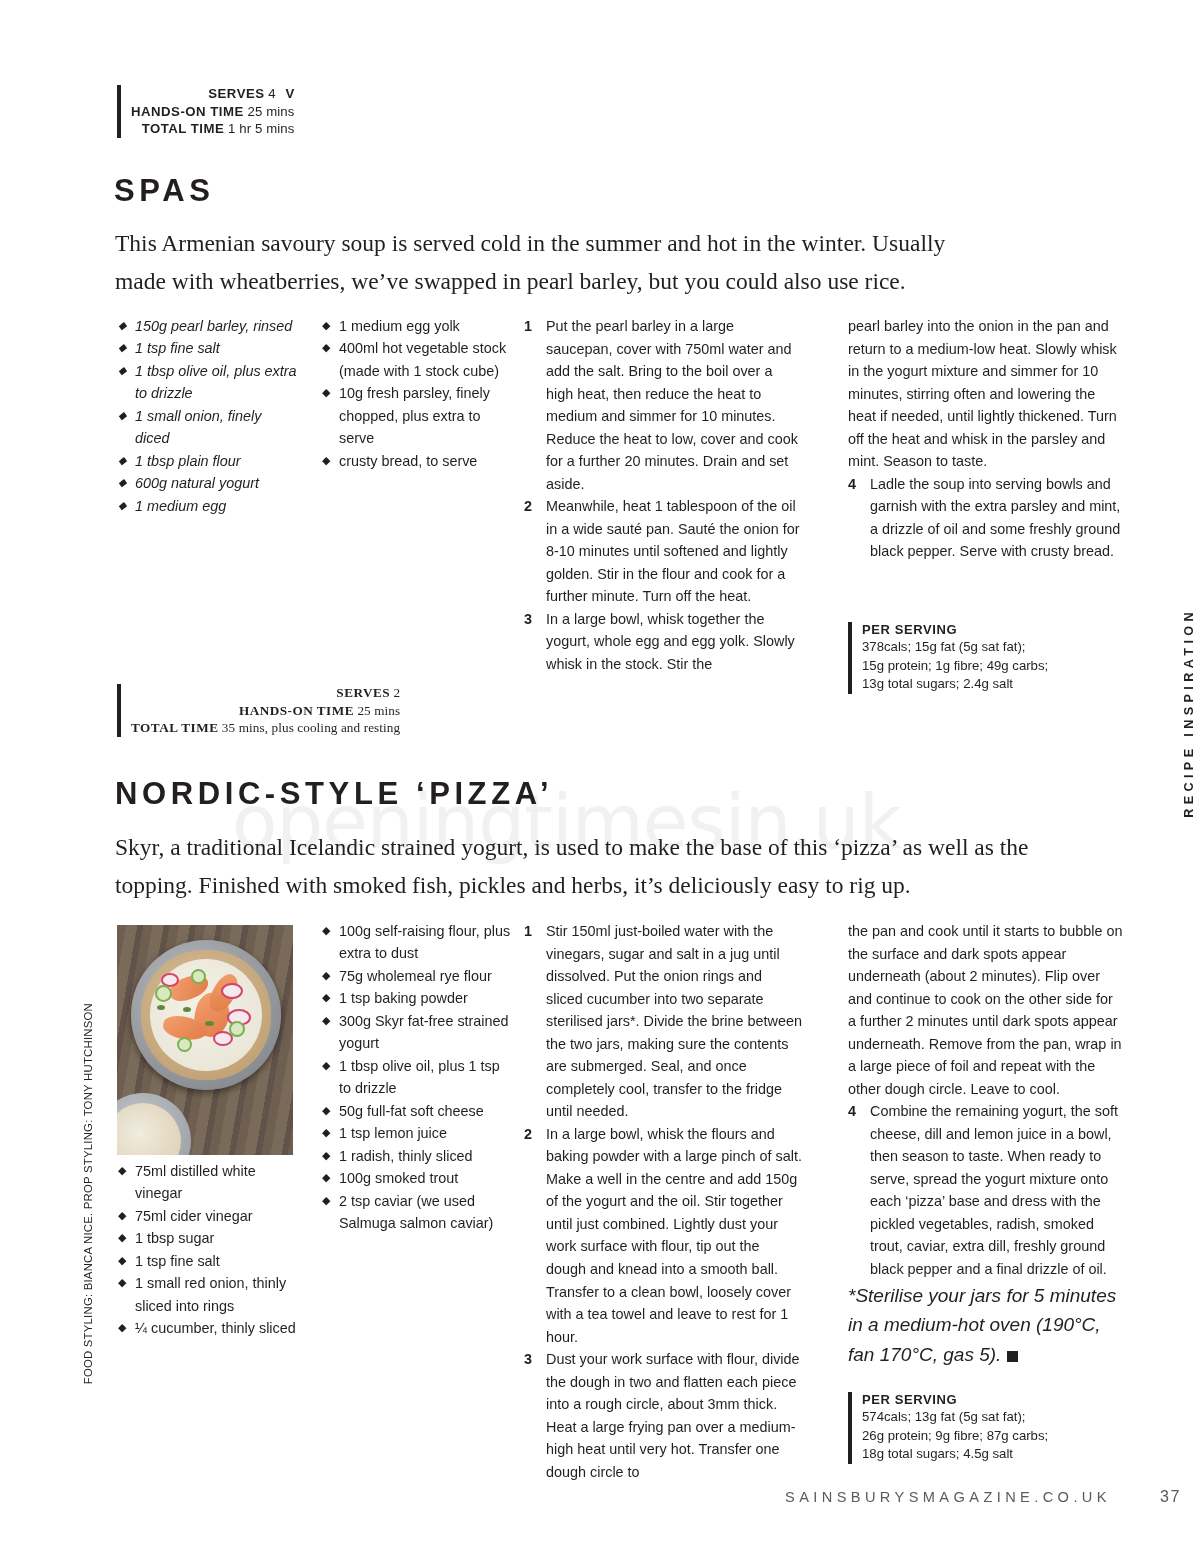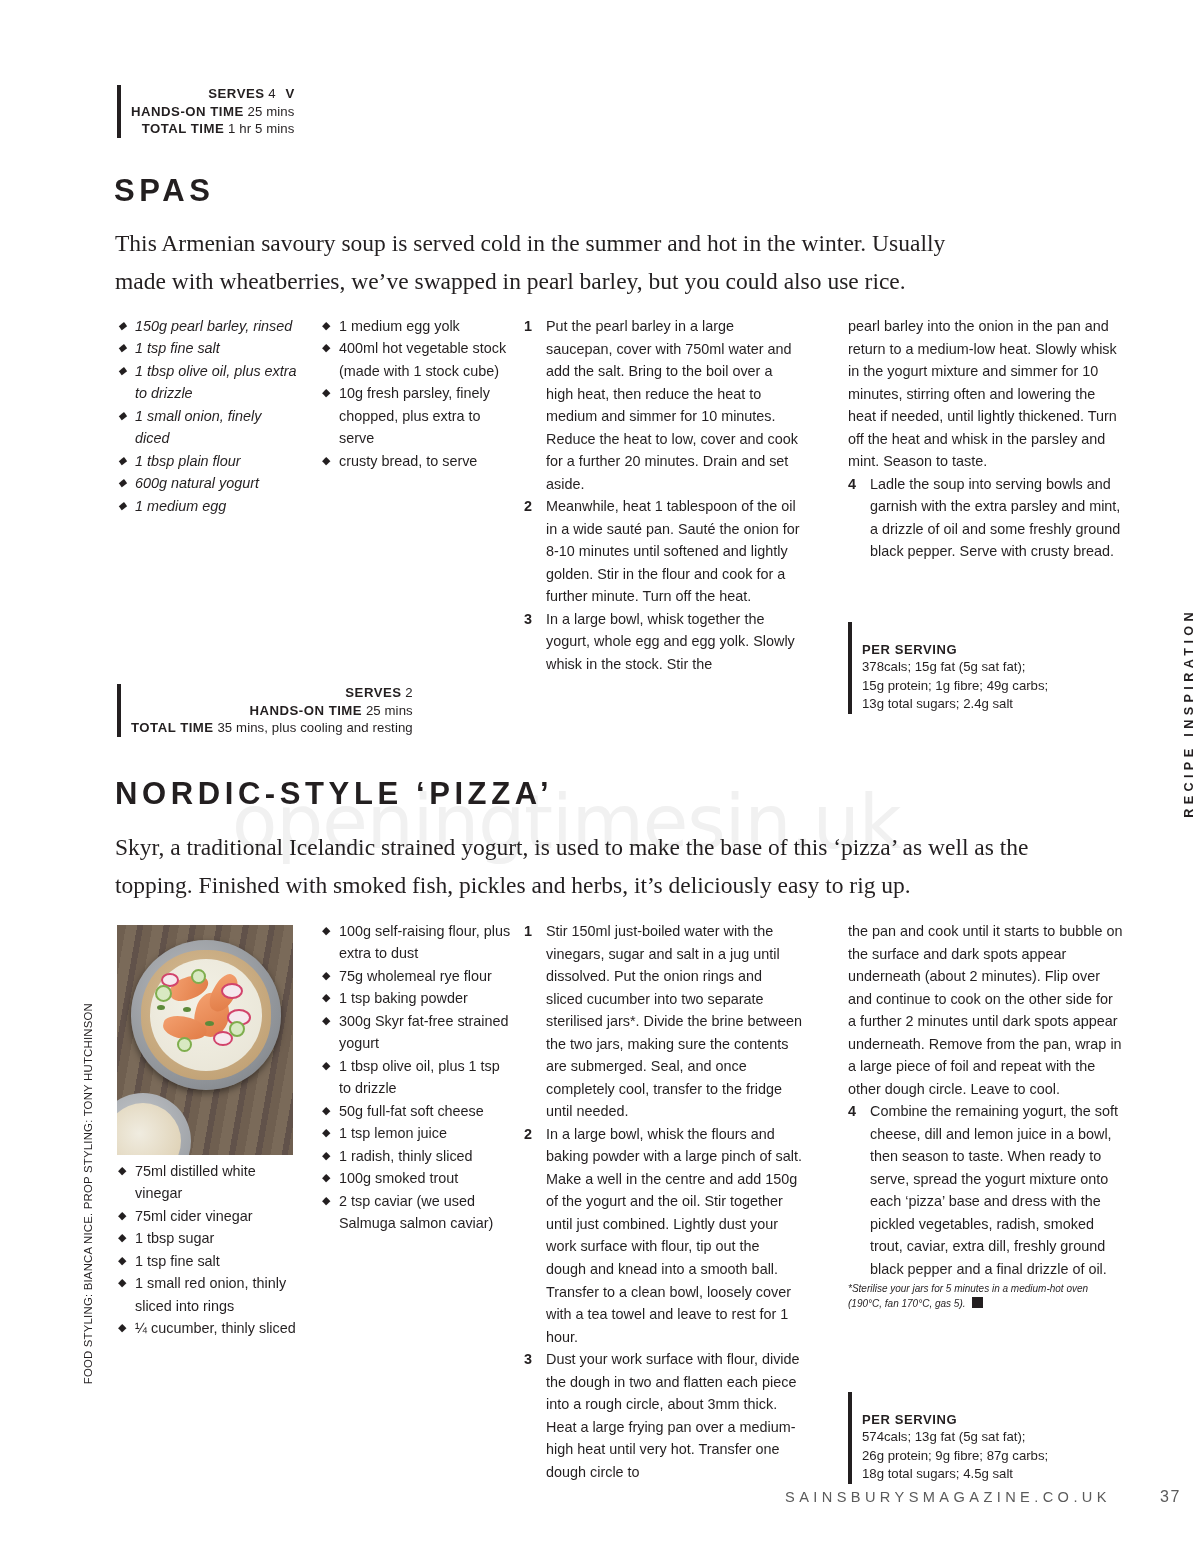--- a/index.html
+++ b/index.html
@@ -93,21 +93,21 @@
   }
   ol.steps li > .num {
     position: absolute;
     left: 0; top: 0;
     font-weight: bold;
     font-size: 14.4px;
   }
   .cont { font-size: 14.4px; line-height: 1.565; color: #231f20; }
 
   .note {
-    font-size: 10px;
+    font-size: 19px;
     line-height: 1.565;
     font-style: italic;
     color: #231f20;
   }
   .endmark {
     display: inline-block;
     width: 11px; height: 11px;
     background: #231f20;
     margin-left: 6px;
     vertical-align: -1px;
@@ -118,21 +118,20 @@
     position: absolute;
     border-left: 4px solid #231f20;
     padding-left: 10px;
     z-index: 2;
   }
   .perserving .ps-title {
     font-size: 13px;
     font-weight: bold;
     letter-spacing: .6px;
     margin-bottom: 1px;
-    margin-top: 20px;
   }
   .perserving .ps-line {
     font-size: 13.2px;
     line-height: 1.42;
     color: #231f20;
   }
 
   
   .photo {
     position: absolute;
@@ -327,21 +326,21 @@
     </ol>
   </div>
 
   <div class="perserving" style="left:848px; top:622px;">
     <div class="ps-title">PER SERVING</div>
     <div class="ps-line">378cals; 15g fat (5g sat fat);</div>
     <div class="ps-line">15g protein; 1g fibre; 49g carbs;</div>
     <div class="ps-line">13g total sugars; 2.4g salt</div>
   </div>
 
-  <div class="meta" style="left:117px; top:684px;">
+  <div class="meta" style="left:117px; top:684px;font-family:Liberation Serif, serif;">
     <div class="row">
       <span class="lbl">SERVES</span>
       <span class="val">2</span>
     </div>
     <div class="row">
       <span class="lbl">HANDS-ON TIME</span>
       <span class="val">25 mins</span>
     </div>
     <div class="row">
       <span class="lbl">TOTAL TIME</span>

